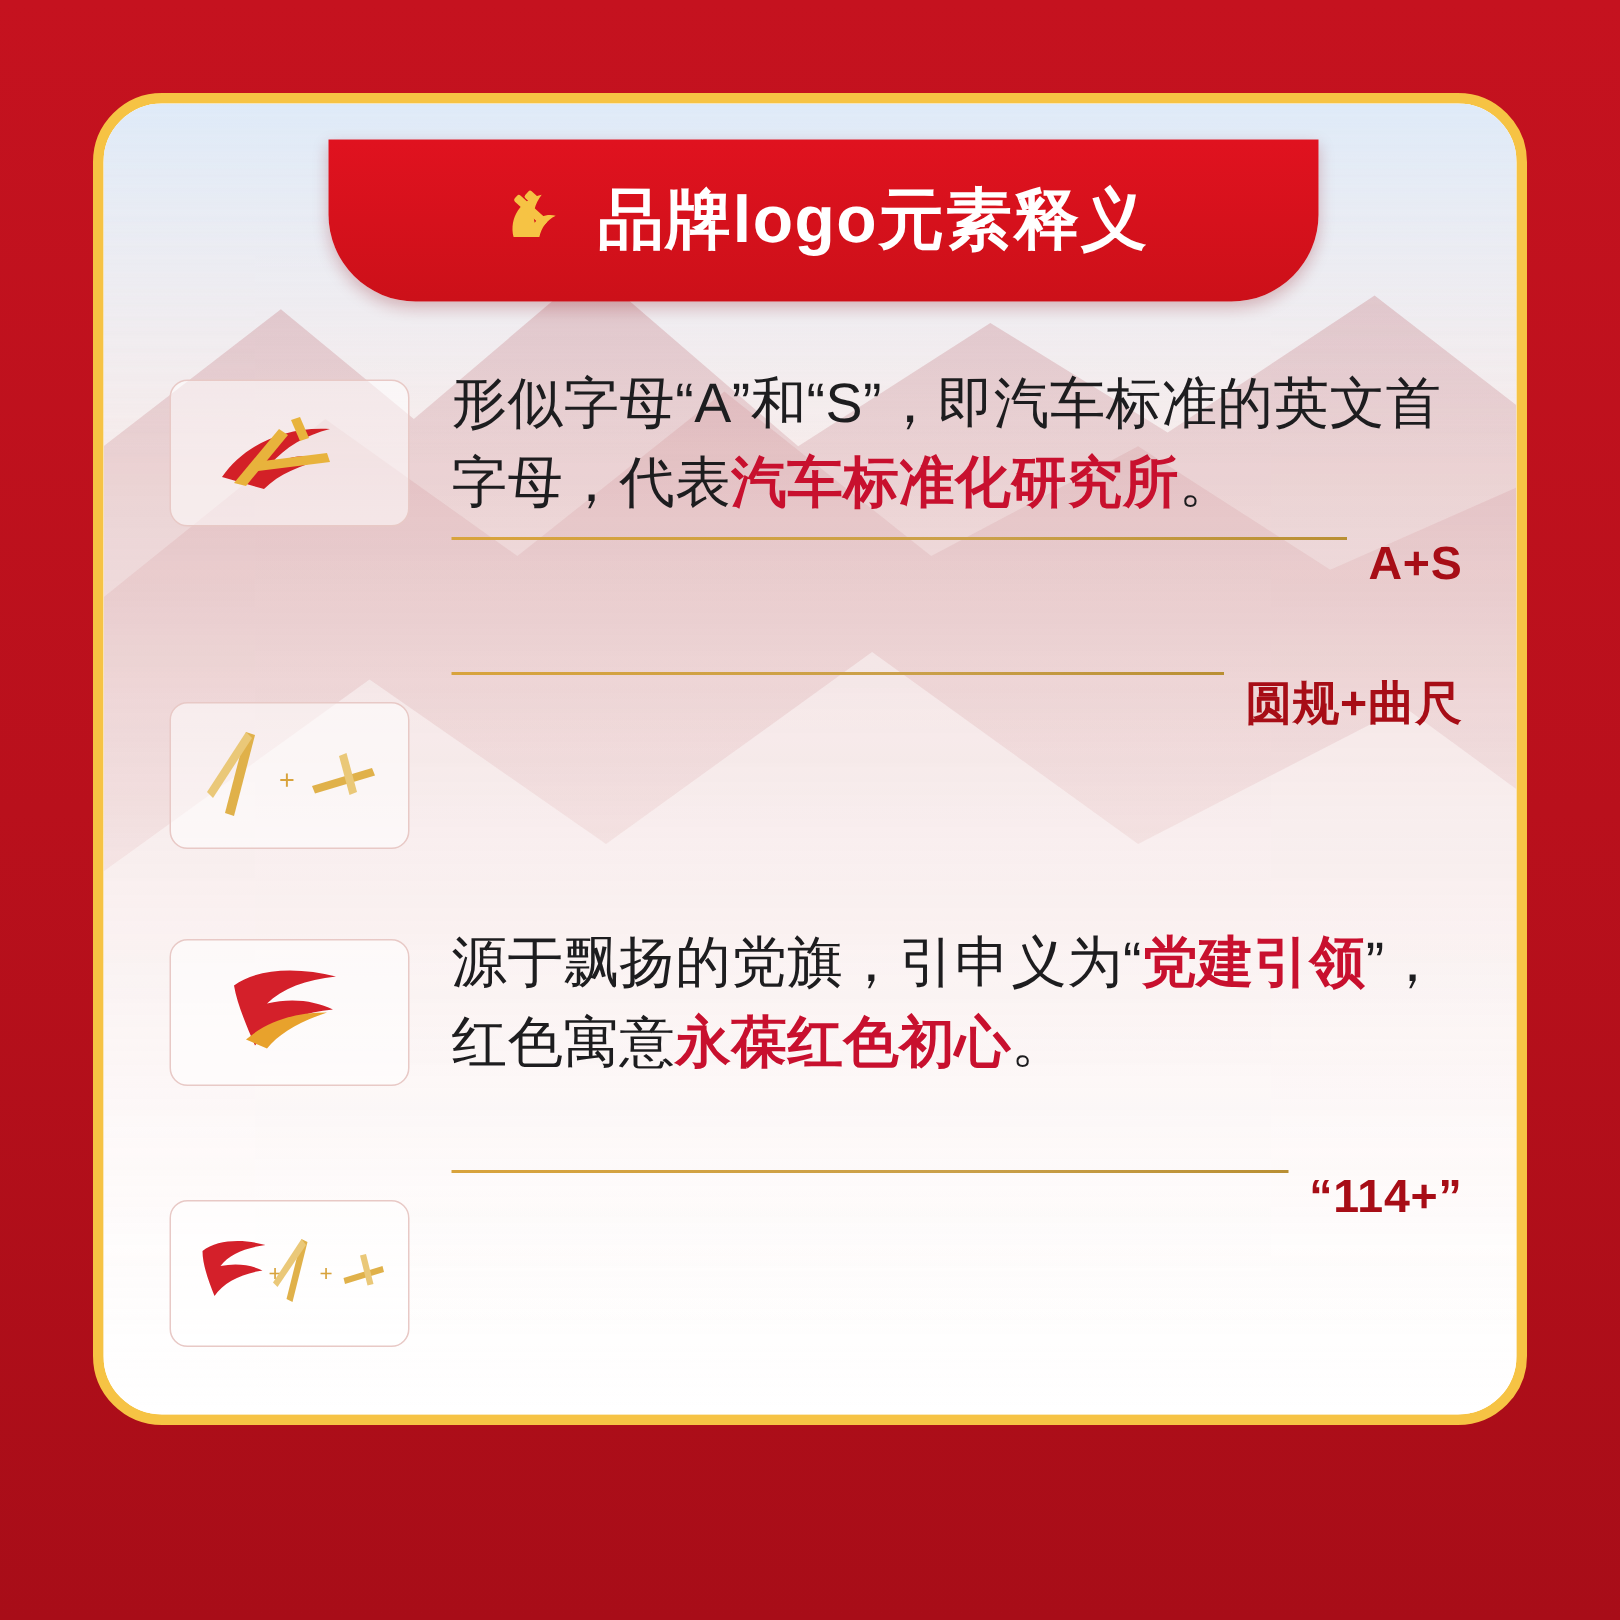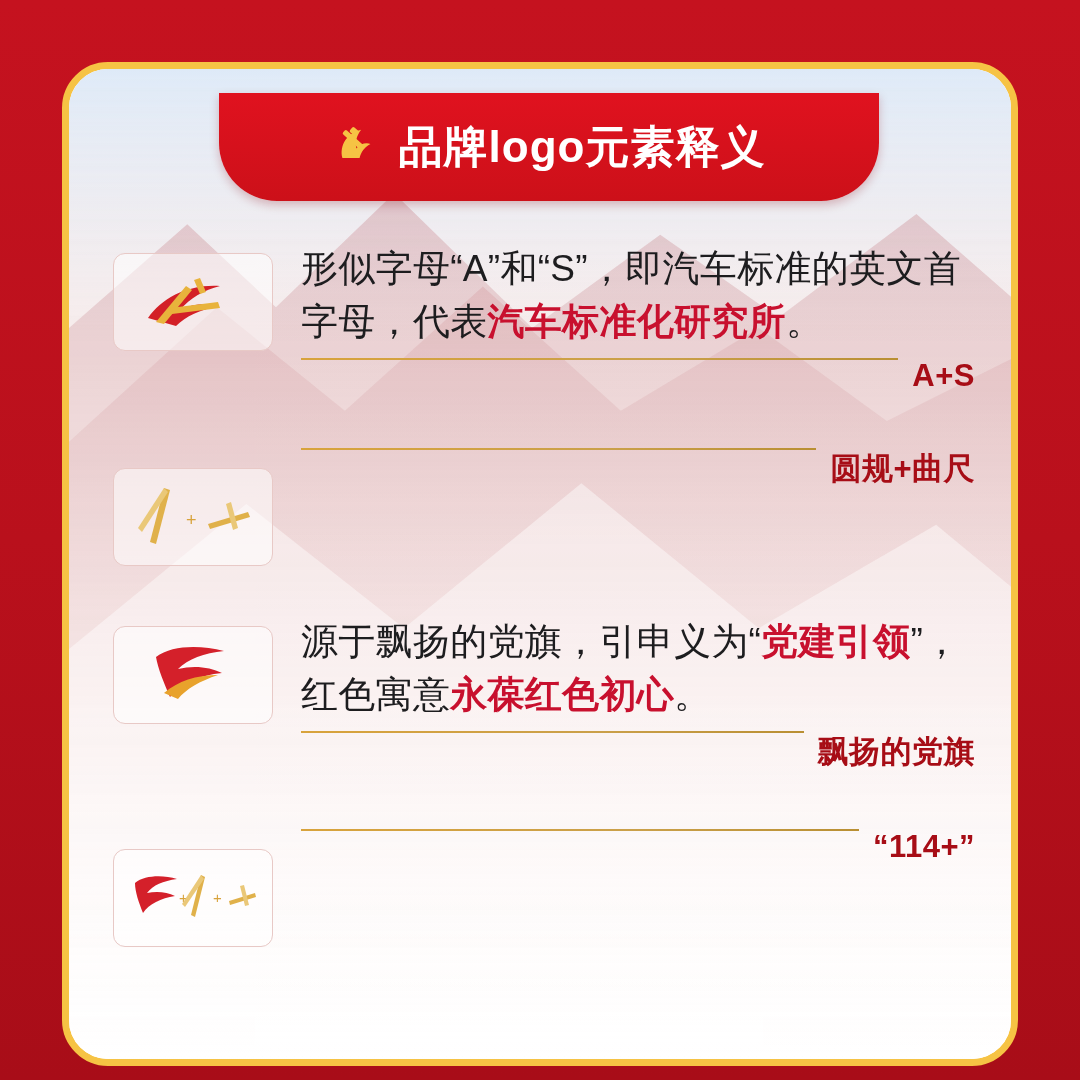--- a/index.html
+++ b/index.html
@@ -22,21 +22,21 @@
     background: linear-gradient(180deg, #c5121f 0%, #b9101c 50%, #a80d18 100%);
     box-sizing: border-box;
   }
 
   
   .gold-frame {
     position: absolute;
     left: 62px;
     top: 62px;
     width: 956px;
-    height: 1004px;
+    height: 888px;
     border: 7px solid #f6c344;
     border-radius: 46px;
     box-sizing: border-box;
     overflow: hidden;
     background: #ffffff;
   }
 
   
   .panel {
     position: absolute;
@@ -233,24 +233,20 @@
 
         <div class="row row-3">
           <div class="thumb">
             <svg width="110" height="76" viewBox="0 0 110 76">
               <path d="M18 20 C34 8 62 8 86 14 C66 16 50 22 40 32 C56 28 72 30 84 36 C62 38 44 46 32 60 C26 46 20 32 18 20 Z" fill="#d4202a"></path>
               <path d="M26 56 C40 44 58 38 80 38 C62 44 48 52 40 62 Z" fill="#e8a22c"></path>
             </svg>
           </div>
           <div class="row-body">
             <div class="desc">源于飘扬的党旗，引申义为“<span class="hl">党建引领</span>”，红色寓意<span class="hl">永葆红色初心</span>。</div>
-            <div class="caption-line">
-              <div class="rule"></div>
-              <div class="caption">飘扬的党旗</div>
-            </div>
           </div>
         </div>
 
         <div class="row row-4">
           <div class="thumb">
             <svg width="132" height="62" viewBox="0 0 132 62">
               <path d="M8 16 C18 8 36 8 50 12 C36 14 26 18 20 26 C30 24 40 25 48 29 C34 31 22 37 16 46 C12 36 8 25 8 16 Z" fill="#d4202a"></path>
               <text x="52" y="36" font-size="15" fill="#d8a33c" font-family="Liberation Sans, sans-serif">+</text>
               <path d="M74 8 L78 10 L68 50 L64 48 Z" fill="#e0b14a"></path>
               <path d="M74 8 L77 12 L58 40 L55 37 Z" fill="#eac878"></path>

